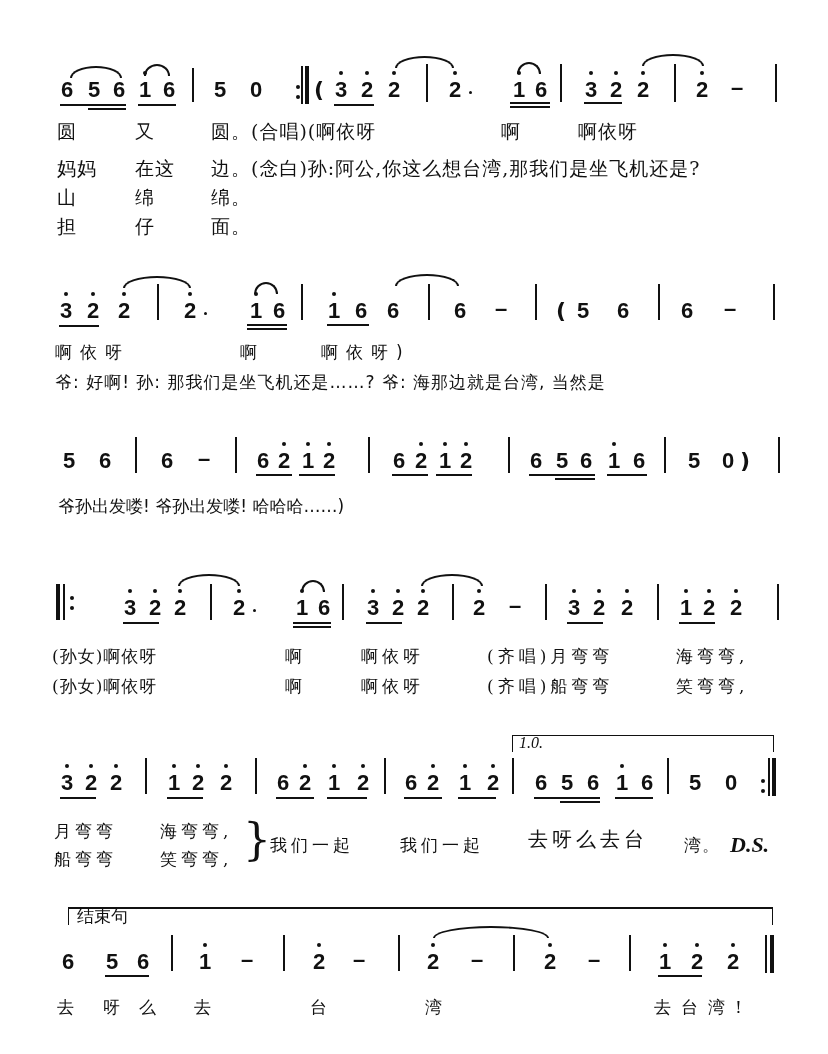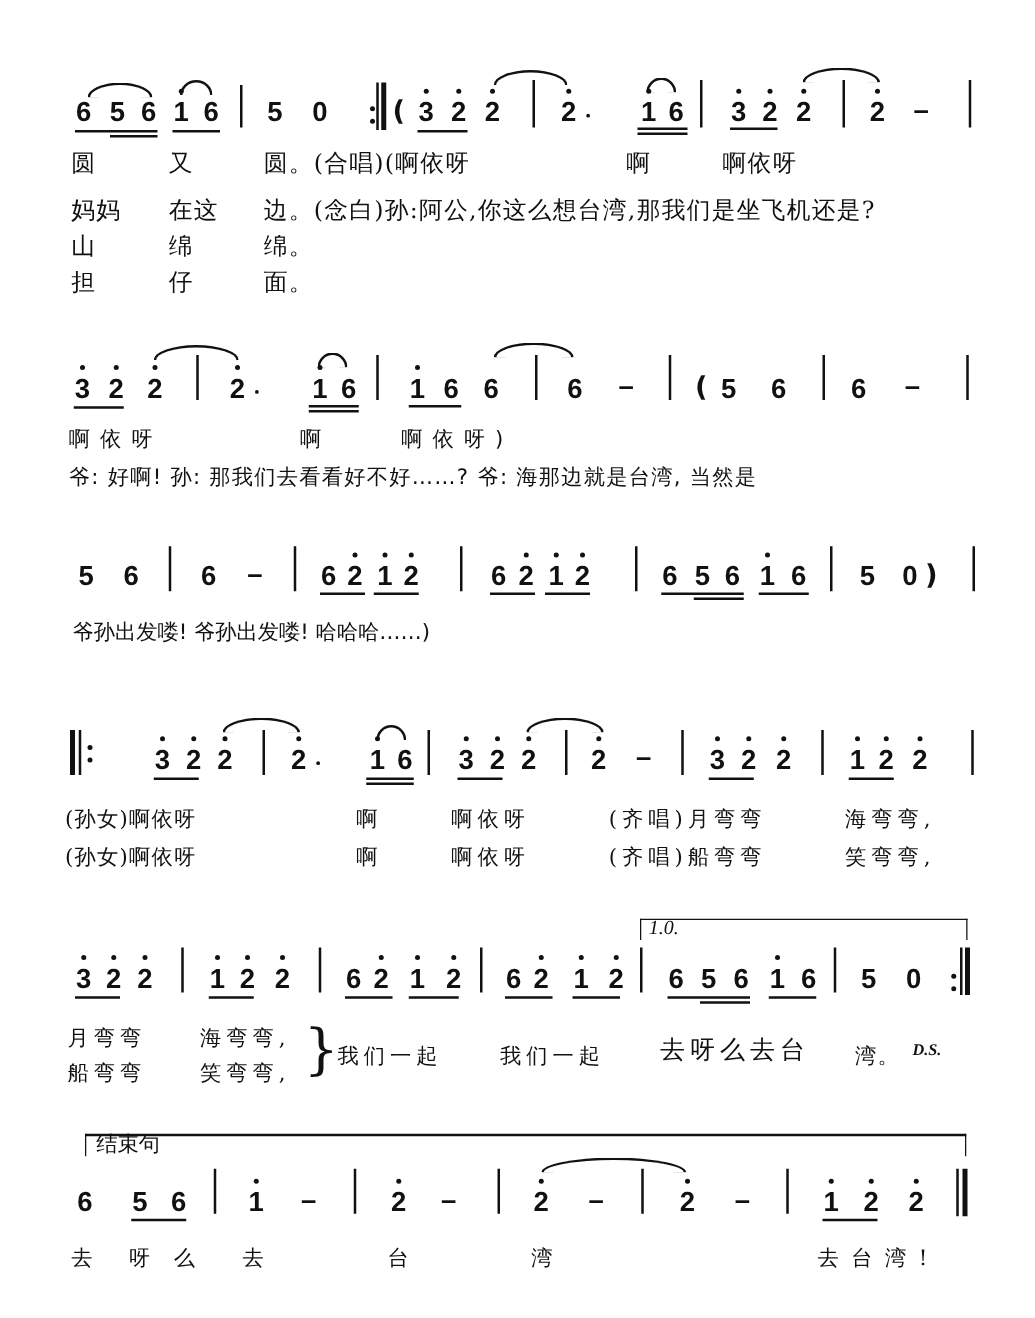--- a/index.html
+++ b/index.html
@@ -10,21 +10,21 @@
   .note.aug::after{content:"";position:absolute;right:-8px;top:12px;width:3px;height:3px;border-radius:50%;background:#111;}
   .bar{position:absolute;width:2px;background:#111;}
   .ul{position:absolute;height:2px;background:#111;}
   .tie{position:absolute;border:2px solid #111;border-bottom:none;border-radius:50% 50% 0 0/100% 100% 0 0;}
   .lyr{position:absolute;font-family:"DejaVu Serif","Liberation Serif",serif;font-size:19px;line-height:22px;white-space:pre;letter-spacing:1px;}
   .lyr2{position:absolute;font-family:"DejaVu Sans","Liberation Sans",sans-serif;font-size:17px;line-height:22px;white-space:pre;}
   .dbl{position:absolute;width:4px;background:#111;}
   .rdot{position:absolute;width:4px;height:4px;border-radius:50%;background:#111;}
   .volta{position:absolute;border:1.5px solid #111;border-bottom:none;}
   .volta-l{position:absolute;font-family:"Liberation Serif",serif;font-style:italic;font-size:16px;}
-  .ds{position:absolute;font-family:"Liberation Serif","DejaVu Serif",serif;font-style:italic;font-weight:bold;font-size:13px;}
+  .ds{position:absolute;font-family:"Liberation Serif","DejaVu Serif",serif;font-style:italic;font-weight:bold;font-size:22px;}
   .paren{position:absolute;font-family:"DejaVu Sans",sans-serif;font-size:22px;font-weight:bold;}
   .brace{position:absolute;font-family:"DejaVu Serif",serif;font-size:44px;line-height:44px;}
 </style>
 </head>
 <body>
 
 <div class="sys" style="top:0;">
 
   <div class="tie" style="left:70px;top:66px;width:48px;height:10px;"></div>
   <span class="note" style="left:58px;top:79px;">6</span>
@@ -114,21 +114,21 @@
   <span class="note" style="left:574px;top:300px;">5</span>
   <span class="note" style="left:614px;top:300px;">6</span>
   <div class="bar" style="left:658px;top:284px;height:36px;"></div>
   <span class="note" style="left:678px;top:300px;">6</span>
   <span class="note" style="left:721px;top:298px;">–</span>
   <div class="bar" style="left:773px;top:284px;height:36px;"></div>
 
   <span class="lyr2" style="left:55px;top:341px;letter-spacing:8px;">啊依呀</span>
   <span class="lyr2" style="left:240px;top:341px;">啊</span>
   <span class="lyr2" style="left:321px;top:341px;letter-spacing:8px;">啊依呀)</span>
-  <span class="lyr2" style="left:55px;top:371px;letter-spacing:1px;">爷: 好啊! 孙: 那我们去看看好不好……? 爷: 海那边就是台湾, 当然是</span>
+  <span class="lyr2" style="left:55px;top:371px;letter-spacing:1px;">爷: 好啊! 孙: 那我们是坐飞机还是……? 爷: 海那边就是台湾, 当然是</span>
 </div>
 
 <div class="sys" style="top:0;">
   <span class="note" style="left:60px;top:450px;">5</span>
   <span class="note" style="left:96px;top:450px;">6</span>
   <div class="bar" style="left:135px;top:437px;height:36px;"></div>
   <span class="note" style="left:158px;top:450px;">6</span>
   <span class="note" style="left:195px;top:448px;">–</span>
   <div class="bar" style="left:235px;top:437px;height:36px;"></div>
   <span class="note" style="left:254px;top:450px;">6</span>

